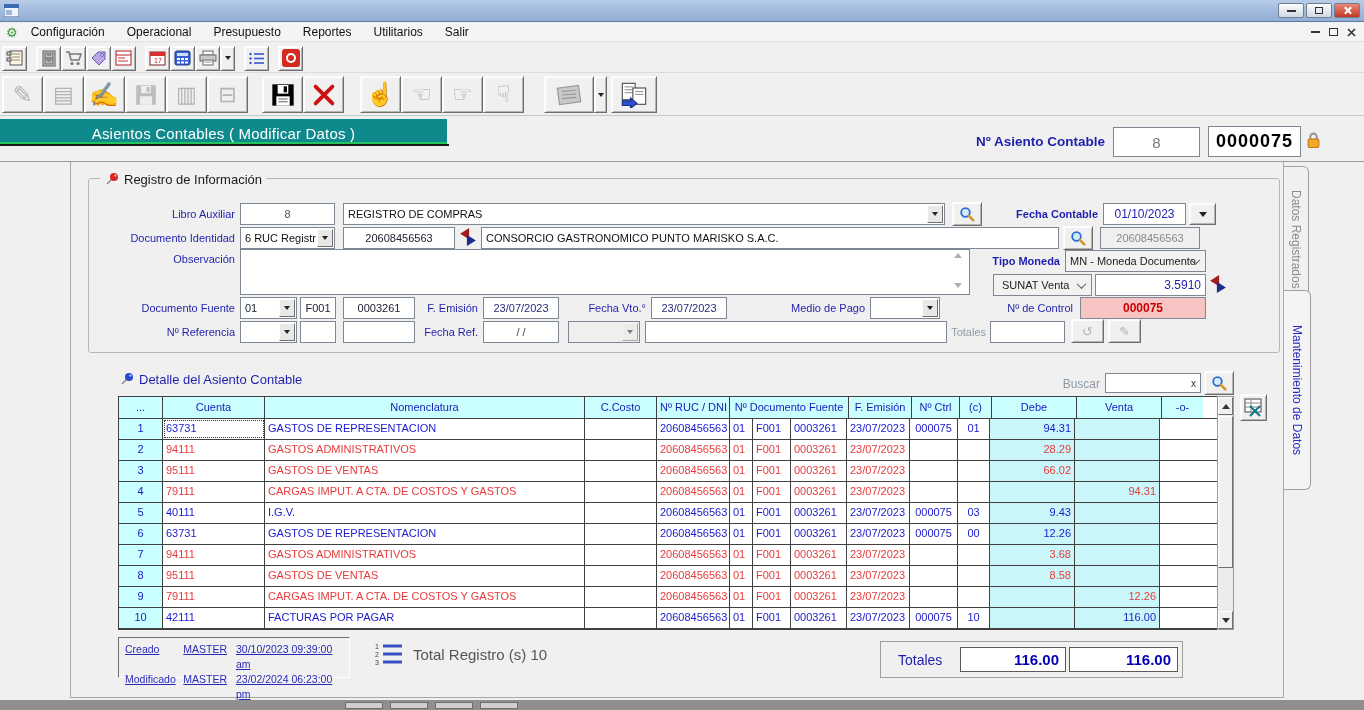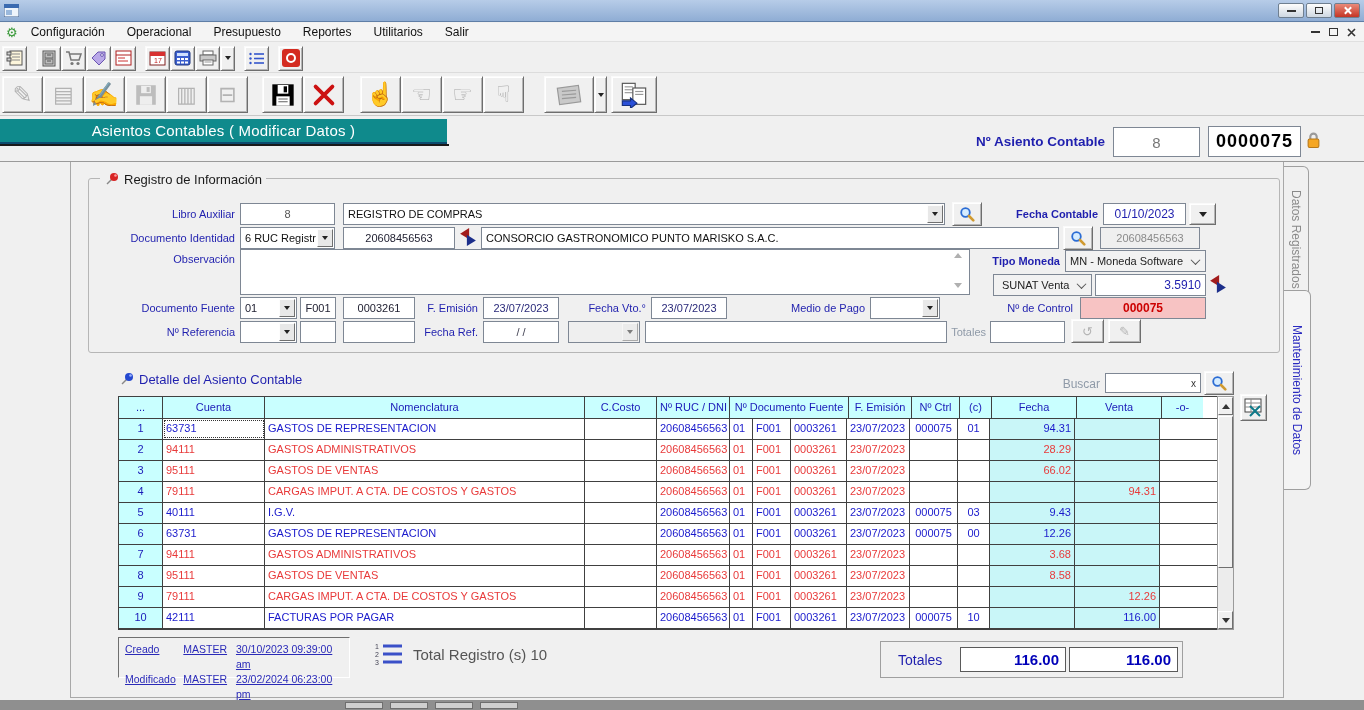--- a/index.html
+++ b/index.html
@@ -33,22 +33,22 @@
     box-shadow:inset 1px 1px 0 #fff, inset -1px -1px 0 #b5b5b5;
     display:flex; align-items:center; justify-content:center; }
   .tbtn.sm { width:25px; height:25px; }
   .tbtn.lg { width:41px; height:37px; }
   .gap { width:9px; }
   .gray-glyph { color:#b3b3b3; }
   .tri-down { width:0; height:0; border-left:4px solid transparent; border-right:4px solid transparent; border-top:5px solid #222; }
   .tri-down.sm3 { border-left-width:3px; border-right-width:3px; border-top-width:4px; }
   
   .tealband { left:0; top:119px; width:447px; height:25px; background:#0f8a8c;
-    color:#fff; font-size:15px; display:flex; align-items:center; justify-content:center;
-    border-bottom:2px solid #0c4a6e; letter-spacing:.2px; }
+    color:#fff; font-size:15px; display:flex; align-items:flex-end; justify-content:center;
+    border-bottom:2px solid #22c55e; letter-spacing:.2px; }
   .band-underline { left:0; top:144px; width:449px; height:2px; background:#1a1a1a; }
   .top-divider { left:0; top:161px; width:1364px; height:1px; background:#9a9a9a; }
   
   .lbl { position:absolute; color:#1f1fae; font-size:11px; text-align:right; white-space:nowrap; }
   .lbl.gray { color:#8f9aa8; }
   .field { position:absolute; background:#fff; border:1px solid #7e8794; font-size:11px;
     display:flex; align-items:center; padding:0 4px; overflow:hidden; white-space:nowrap; }
   .field.center { justify-content:center; } .field.right { justify-content:flex-end;padding-left:40px; }
   .field.ro { background:#efefef; color:#8a8a8a; }
   .combo-arrow { position:absolute; right:1px; top:1px; bottom:1px; width:16px; background:#e8e8e8;
@@ -388,21 +388,21 @@
       </svg>
   </div>
   <div class="field ro center" style="left:1100px;top:227px;width:100px;height:22px;">20608456563</div>
 
   <span class="lbl" style="left:135px;top:253px;width:100px;">Observación</span>
   <div class="field" style="left:240px;top:249px;width:730px;height:46px;align-items:flex-start;padding-top:2px;"></div>
   <div class="abs" style="left:954px;top:253px;width:0;height:0;border-left:4px solid transparent;border-right:4px solid transparent;border-bottom:5px solid #b0b0b0;"></div>
   <div class="abs" style="left:954px;top:283px;width:0;height:0;border-left:4px solid transparent;border-right:4px solid transparent;border-top:5px solid #b0b0b0;"></div>
   <span class="lbl" style="left:988px;top:255px;width:72px;font-weight:bold;">Tipo Moneda</span>
   <div class="field" style="left:1065px;top:250px;width:141px;height:22px;background:#f2f2f2;color:#222;">
-    <span>MN - Moneda Software</span>
+    <span>MN - Moneda Documento</span>
     <div class="chev" style="position:absolute;right:6px;top:7px;"></div>
   </div>
   <div class="field" style="left:993px;top:274px;width:99px;height:22px;background:#f2f2f2;color:#222;padding-left:8px;">
     <span>SUNAT Venta</span>
     <div class="chev" style="position:absolute;right:6px;top:7px;"></div>
   </div>
   <div class="field right" style="left:1095px;top:274px;width:111px;height:22px;color:#1f1fae;font-size:12px;">3.5910</div>
   <div class="abs" style="left:1209px;top:275px;">
     <svg width="18" height="18" viewBox="0 0 16 16">
         <polygon points="9,0 1,5 9,10" fill="#a21c1c"></polygon>
@@ -491,21 +491,21 @@
     <div class="tr hdr">
       <div class="td c-sel">...</div>
       <div class="td c-cuenta">Cuenta</div>
       <div class="td c-nomen">Nomenclatura</div>
       <div class="td c-ccosto">C.Costo</div>
       <div class="td c-ruc">Nº RUC / DNI</div>
       <div class="td c-dfg">Nº Documento Fuente</div>
       <div class="td c-fem">F. Emisión</div>
       <div class="td c-ctrl">Nº Ctrl</div>
       <div class="td c-c">(c)</div>
-      <div class="td c-debe">Fecha</div>
+      <div class="td c-debe">Debe</div>
       <div class="td c-haber">Venta</div>
       <div class="td c-o">-o-</div>
     </div>
     <div>
     <div class="tr blue">
       <div class="td c-sel cy">1</div>
       <div class="td c-cuenta selcell">63731</div>
       <div class="td c-nomen">GASTOS DE REPRESENTACION</div>
       <div class="td c-ccosto"></div>
       <div class="td c-ruc">20608456563</div>

